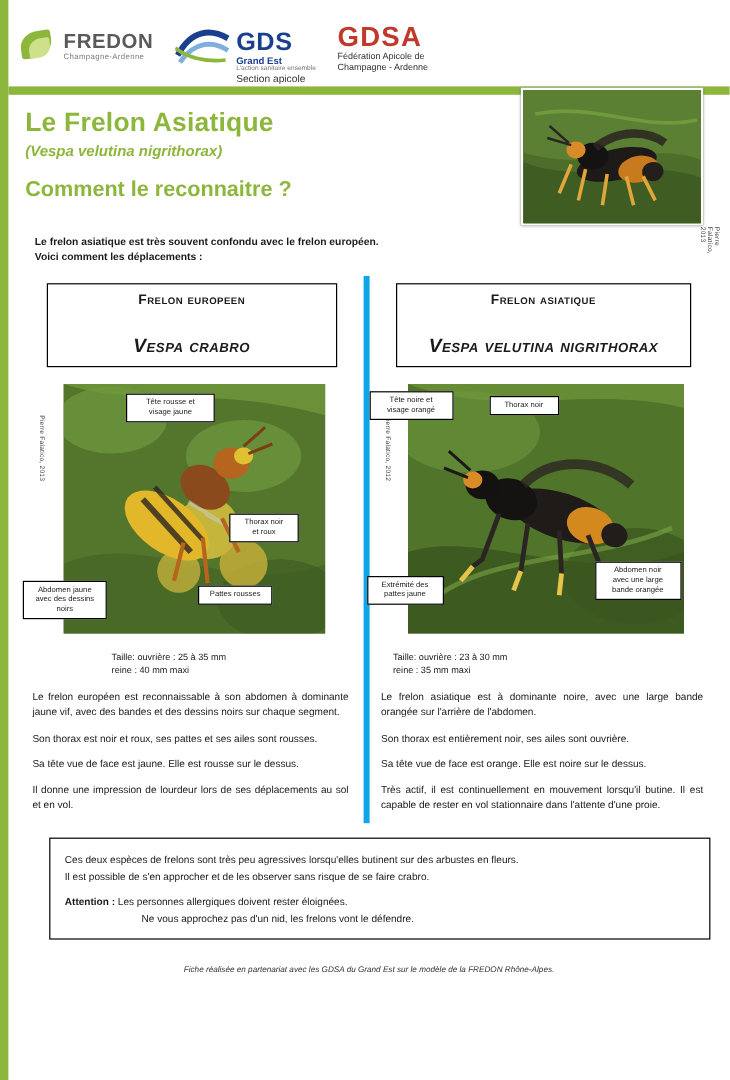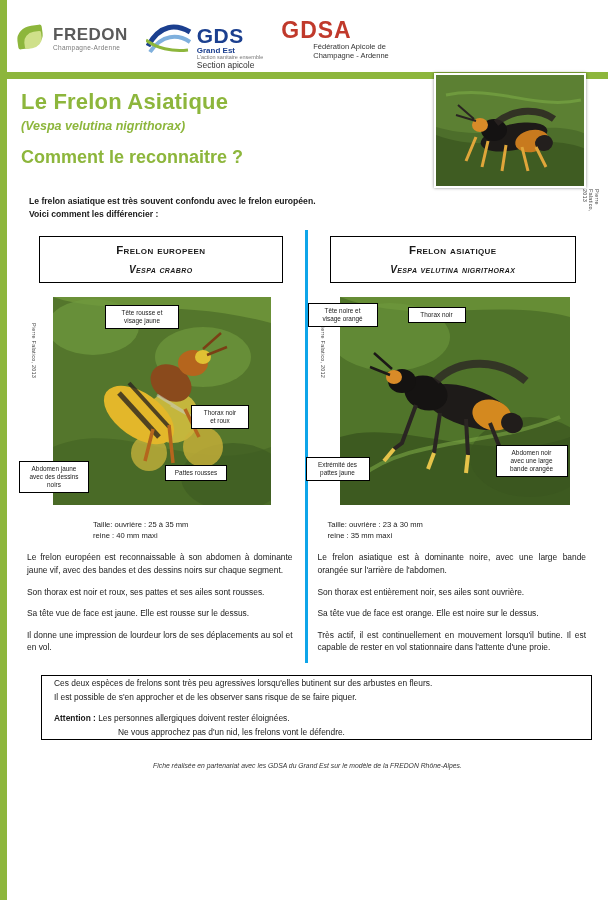--- a/index.html
+++ b/index.html
@@ -53,21 +53,21 @@
   .logo-gds { display:flex; align-items:center; gap:5px; }
   .gds-swoosh { width:46px; height:34px; position:relative; }
   .gds-swoosh svg { display:block; }
   .gds-txt { line-height:1.05; }
   .gds-txt .g1 { font-size: 21px; font-weight: bold; color:#1b3f8f; letter-spacing:.5px;margin-top:17px;}
   .gds-txt .g2 { font-size: 8px; color:#1b3f8f; font-weight:bold;}
   .gds-txt .g3 { font-size: 5.5px; color:#777; }
   .gds-txt .g4 { font-size: 8.5px; color:#333; }
   .logo-fraca { line-height:1.1; }
   .logo-fraca .fr1 { font-size: 23px; font-weight: bold; color:#c0392b; letter-spacing:1px; }
-  .logo-fraca .fr2 { font-size: 7.5px; color:#333;margin-left:32px; }
+  .logo-fraca .fr2 { font-size: 7.5px; color:#333; }
   .green-rule {
     height: 7px; background:#8db63c; margin: 0 0 0 0;
   }
   
   .title-block {
     position: relative;
     padding: 10px 0 6px 14px;
     min-height: 110px;
   }
   .main-title {
@@ -121,40 +121,40 @@
     display: flex;
     margin: 0 10px;
     border-top: 0;
     position: relative;
   }
   .col {
     width: 50%;
     padding: 0 6px;
     position: relative;
   }
-  .col.left { border-right: 3px solid #0ea5e9; }
+  .col.left { border-right: 5px solid #0ea5e9; }
   .species-box {
     border: 1.5px solid #000;
     text-align: center;
     padding: 7px 4px 7px;
     margin: 6px 16px 10px 16px;
     background: #fff;
   }
   .species-box .sp1 {
     font-size: 11.5px;
     font-weight: bold;
     font-variant: small-caps;
     letter-spacing: .4px;
   }
   .species-box .sp2 {
-    font-size: 10px;
+    font-size: 16px;
     font-weight: bold;
     font-style: italic;
     font-variant: small-caps;
-    margin-top: 8px;
+    margin-top: 24px;
     letter-spacing: .4px;
   }
   
   .photo-area {
     position: relative;
     height: 222px;
     margin: 0 2px;
   }
   .photo {
     position: absolute;
@@ -184,21 +184,21 @@
     line-height: 1.5;
     text-align: justify;
     margin: 0 6px 9px 4px;
   }
   .credit-left { left: 16px; top: 300px; }
   .credit-right { left: 16px; top: 300px; }
   
   .notice {
     border: 1px solid #000;
     margin: 12px 16px 0 34px;
-    padding: 0 12px;
+    padding: 10px 12px;
     font-size: 8.4px;
     line-height: 1.7;
   }
   .notice .warn-label { font-weight: bold; }
   .notice .indent { padding-left: 64px; display:block; }
   .footer {
     text-align: center;
     font-size: 6.8px;
     font-style: italic;
     color: #333;
@@ -265,21 +265,21 @@
         <path d="M40 62 L30 86 M52 66 L46 92 M70 70 L66 96" stroke="#e0a63a" stroke-width="3"></path>
         <path d="M86 72 L92 96 M100 72 L110 92" stroke="#e0a63a" stroke-width="3"></path>
         <path d="M38 44 L22 30 M40 46 L20 40" stroke="#2a2522" stroke-width="2"></path>
       </svg>
     </div>
     <div class="credit-v credit-top">Pierre Falatico, 2013</div>
   </div>
 
   <div class="intro">
     <div>Le frelon asiatique est très souvent confondu avec le frelon européen.</div>
-    <div>Voici comment les différencier :</div>
+    <div>Voici comment les déplacements :</div>
   </div>
 
   <div class="cols">
 
     <div class="col left">
       <div class="species-box">
         <div class="sp1">Frelon europeen</div>
         <div class="sp2">Vespa crabro</div>
       </div>
 
@@ -402,21 +402,21 @@
 
       <div class="body-text">Le frelon asiatique est à dominante noire, avec une large bande orangée sur l'arrière de l'abdomen.</div>
       <div class="body-text">Son thorax est entièrement noir, ses ailes sont ouvrière.</div>
       <div class="body-text">Sa tête vue de face est orange. Elle est noire sur le dessus.</div>
       <div class="body-text">Très actif, il est continuellement en mouvement lorsqu'il butine. Il est capable de rester en vol stationnaire dans l'attente d'une proie.</div>
     </div>
   </div>
 
   <div class="notice">
     <div>Ces deux espèces de frelons sont très peu agressives lorsqu'elles butinent sur des arbustes en fleurs.</div>
-    <div>Il est possible de s'en approcher et de les observer sans risque de se faire piquer.</div>
+    <div>Il est possible de s'en approcher et de les observer sans risque de se faire crabro.</div>
     <div style="margin-top:6px;">
       <span class="warn-label">Attention :</span>
       <span>Les personnes allergiques doivent rester éloignées.</span>
       <span class="indent">Ne vous approchez pas d'un nid, les frelons vont le défendre.</span>
     </div>
   </div>
 
   <div class="footer">Fiche réalisée en partenariat avec les GDSA du Grand Est sur le modèle de la FREDON Rhône-Alpes.</div>
 
 </div>

